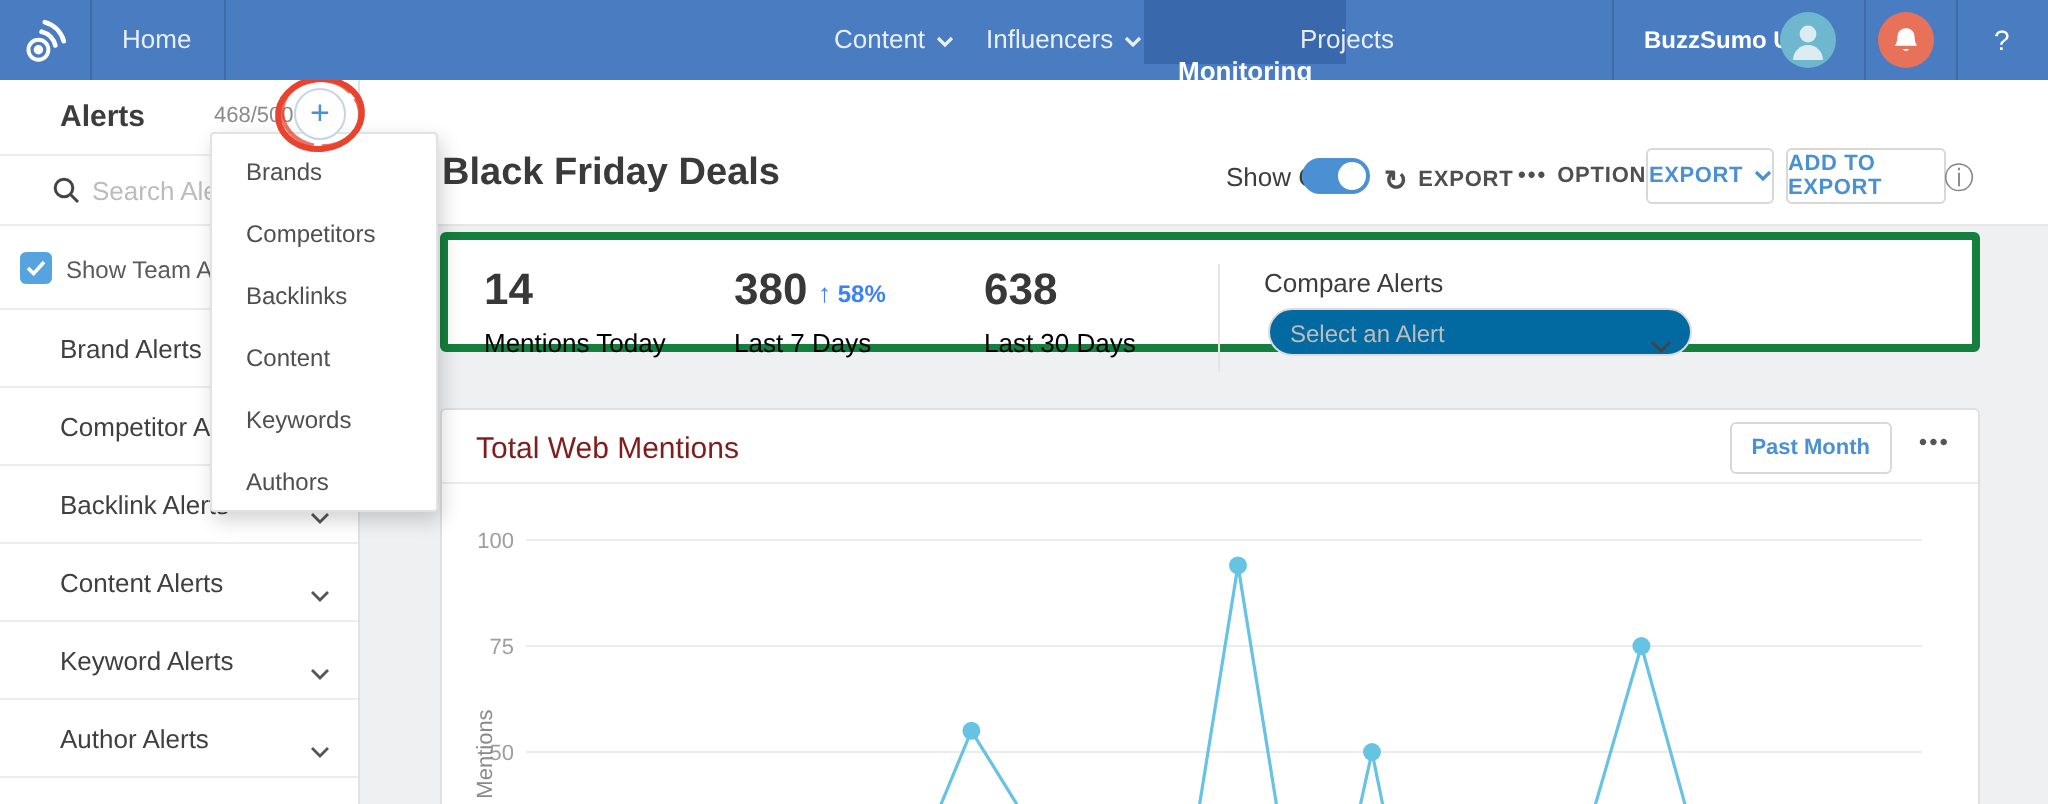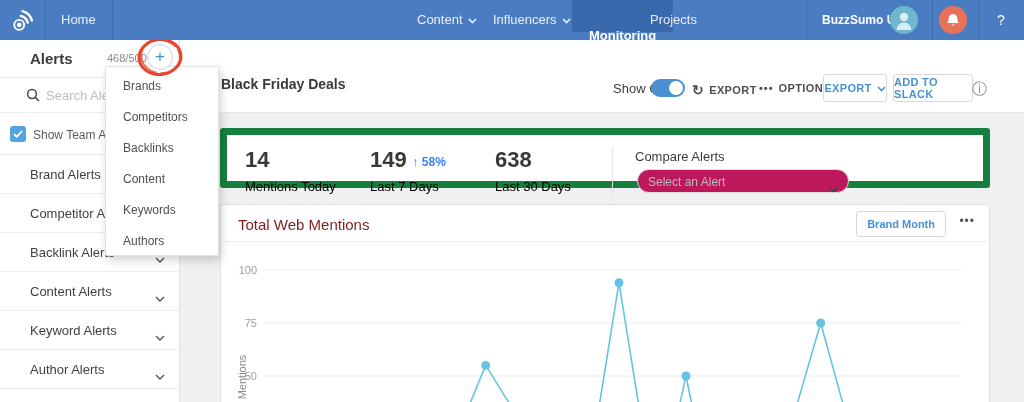--- a/index.html
+++ b/index.html
@@ -46,42 +46,42 @@
 
   
   .menu { position:absolute; left:105px; top:66px; width:114px; height:190px; background:#fff;
           border:1px solid #e2e2e2; border-radius:2px; box-shadow:2px 4px 10px rgba(0,0,0,.18); z-index:50; }
   .menu-item { height:31px; line-height:31px; padding-left:17px; font-size:12px; color:#4f4f4f; cursor:pointer; }
   .menu-item:first-child { margin-top:4px; }
 
   
   .main-header { position:absolute; left:180px; top:40px; width:844px; height:73px; background:#fff;
                  border-bottom:1px solid #e5e5e5; z-index:5; }
-  .page-title { position:absolute; left:41px; top:36px; font-size:14px; font-weight:bold; color:#3a3a3a; }
+  .page-title { position:absolute; left:41px; top:36px; font-size:19px; font-weight:bold; color:#3a3a3a; }
   .showchart-label { position:absolute; left:433px; top:41px; font-size:13px; color:#3c3c3c; }
   .toggle { position:absolute; left:471px; top:39px; width:34px; height:18px; border-radius:9px; background:#4a90d2; cursor:pointer; }
   .toggle-knob { position:absolute; right:2px; top:2px; width:14px; height:14px; border-radius:50%; background:#fff; }
   .hdr-act { position:absolute; top:42px; font-size:11px; font-weight:bold; letter-spacing:.4px; color:#4f4f4f;
              cursor:pointer; display:flex; align-items:center; gap:5px; }
   .hdr-btn { position:absolute; top:34px; height:28px; background:#fff; border:1px solid #d8d8d8; border-radius:3px;
              color:#4a90d2; font-size:11px; font-weight:bold; letter-spacing:.3px; cursor:pointer;
              display:flex; align-items:center; justify-content:center; gap:5px; font-family:"Liberation Sans",sans-serif; }
   .info-icon { position:absolute; left:792px; top:40px; font-size:15px; color:#8a8a8a; cursor:pointer; }
 
   
-  .stats-card { position:absolute; left:220px; top:128px; width:770px; height:60px; background:#fff;
-                border:7px solid #15803d; border-radius:3px; z-index:5; }
+  .stats-card { position:absolute; left:220px; top:116px; width:770px; height:60px; background:#fff;
+                border:4px solid #15803d; border-radius:3px; z-index:5; }
   .stat-value { position:absolute; top:12px; font-size:22px; font-weight:bold; color:#383838; }
   .stat-label { position:absolute; top:44px; font-size:13px; color:#000000; }
   .stat-delta { position:absolute; left:185px; top:19px; font-size:12px; color:#3b82f6; font-weight:bold; }
   .stat-delta .arrow { font-size:13px; }
   .stats-divider { position:absolute; left:385px; top:12px; width:1px; height:54px; background:#e6e6e6; }
   .compare-label { position:absolute; left:408px; top:14px; font-size:13px; color:#3c3c3c; }
   .compare-select { position:absolute; left:410px; top:34px; width:212px; height:24px; border:1px solid #dcdcdc;
-                    border-radius:12px; background:#be185d; cursor:pointer; }
+                    border-radius:12px; background:#0369a1; cursor:pointer; }
   .compare-ph { position:absolute; left:10px; top:5px; font-size:12px; color:#bdbdbd; }
   .compare-select .chev { position:absolute; right:9px; top:9px; }
 
   
   .chart-card { position:absolute; left:220px; top:204px; width:770px; height:220px; background:#fff;
                 border:1px solid #e0e0e0; border-radius:3px; z-index:5; }
   .chart-head { position:relative; height:37px; border-bottom:1px solid #ececec; }
   .chart-title { position:absolute; left:17px; top:11px; font-size:15px; color:#7f1d1d; }
   .period-btn { position:absolute; right:43px; top:6px; height:26px; padding:0 10px; background:#fff;
                 border:1px solid #d8d8d8; border-radius:3px; color:#4a90d2; font-size:11px; font-weight:bold;
@@ -226,50 +226,50 @@
       <span style="letter-spacing:1px">•••</span>
       <span>OPTIONS</span>
     </div>
     <div class="hdr-btn" style="left:643px; width:64px">
       <span>EXPORT</span>
       <span><svg width="9" height="6" viewBox="0 0 9 6">
             <path d="M1 1l3.5 3.5L8 1" fill="none" stroke="#4a90d2" stroke-width="1.6"></path>
           </svg></span>
     </div>
     <div class="hdr-btn" style="left:713px; width:80px">
-      <span>ADD TO SLACK</span>
+      <span>ADD TO EXPORT</span>
     </div>
     <div class="info-icon">ⓘ</div>
   </div>
 
   <div class="stats-card">
     <div class="stat-value" style="left:18px">14</div>
     <div class="stat-label" style="left:18px">Mentions Today</div>
-    <div class="stat-value" style="left:143px">149</div>
+    <div class="stat-value" style="left:143px">380</div>
     <div class="stat-delta">
       <span class="arrow">↑</span>
       <span>58%</span>
     </div>
     <div class="stat-label" style="left:143px">Last 7 Days</div>
     <div class="stat-value" style="left:268px">638</div>
     <div class="stat-label" style="left:268px">Last 30 Days</div>
     <div class="stats-divider"></div>
     <div class="compare-label">Compare Alerts</div>
     <div class="compare-select">
       <span class="compare-ph">Select an Alert</span>
       <span class="chev"><svg width="11" height="7" viewBox="0 0 11 7">
             <path d="M1 1l4.5 4.5L10 1" fill="none" stroke="#444" stroke-width="1.5"></path>
           </svg></span>
     </div>
   </div>
 
   <div class="chart-card">
     <div class="chart-head">
       <div class="chart-title">Total Web Mentions</div>
-      <div class="period-btn">Brand Month</div>
+      <div class="period-btn">Past Month</div>
       <div class="chart-dots">•••</div>
     </div>
     <svg class="plot" width="770" height="161" viewBox="0 0 770 161">
         <line x1="42" x2="740" y1="28" y2="28" stroke="#ececec" stroke-width="1"></line>
         <text x="36" y="32" text-anchor="end" fill="#9e9e9e" font-size="11" font-family="&quot;Liberation Sans&quot;,sans-serif">100</text>
         <line x1="42" x2="740" y1="81" y2="81" stroke="#ececec" stroke-width="1"></line>
         <text x="36" y="85" text-anchor="end" fill="#9e9e9e" font-size="11" font-family="&quot;Liberation Sans&quot;,sans-serif">75</text>
         <line x1="42" x2="740" y1="134" y2="134" stroke="#ececec" stroke-width="1"></line>
         <text x="36" y="138" text-anchor="end" fill="#9e9e9e" font-size="11" font-family="&quot;Liberation Sans&quot;,sans-serif">50</text>
         <text x="25" y="135" text-anchor="middle" fill="#8a8a8a" font-size="11" font-family="&quot;Liberation Sans&quot;,sans-serif" transform="rotate(-90 25 135)">Mentions</text>

